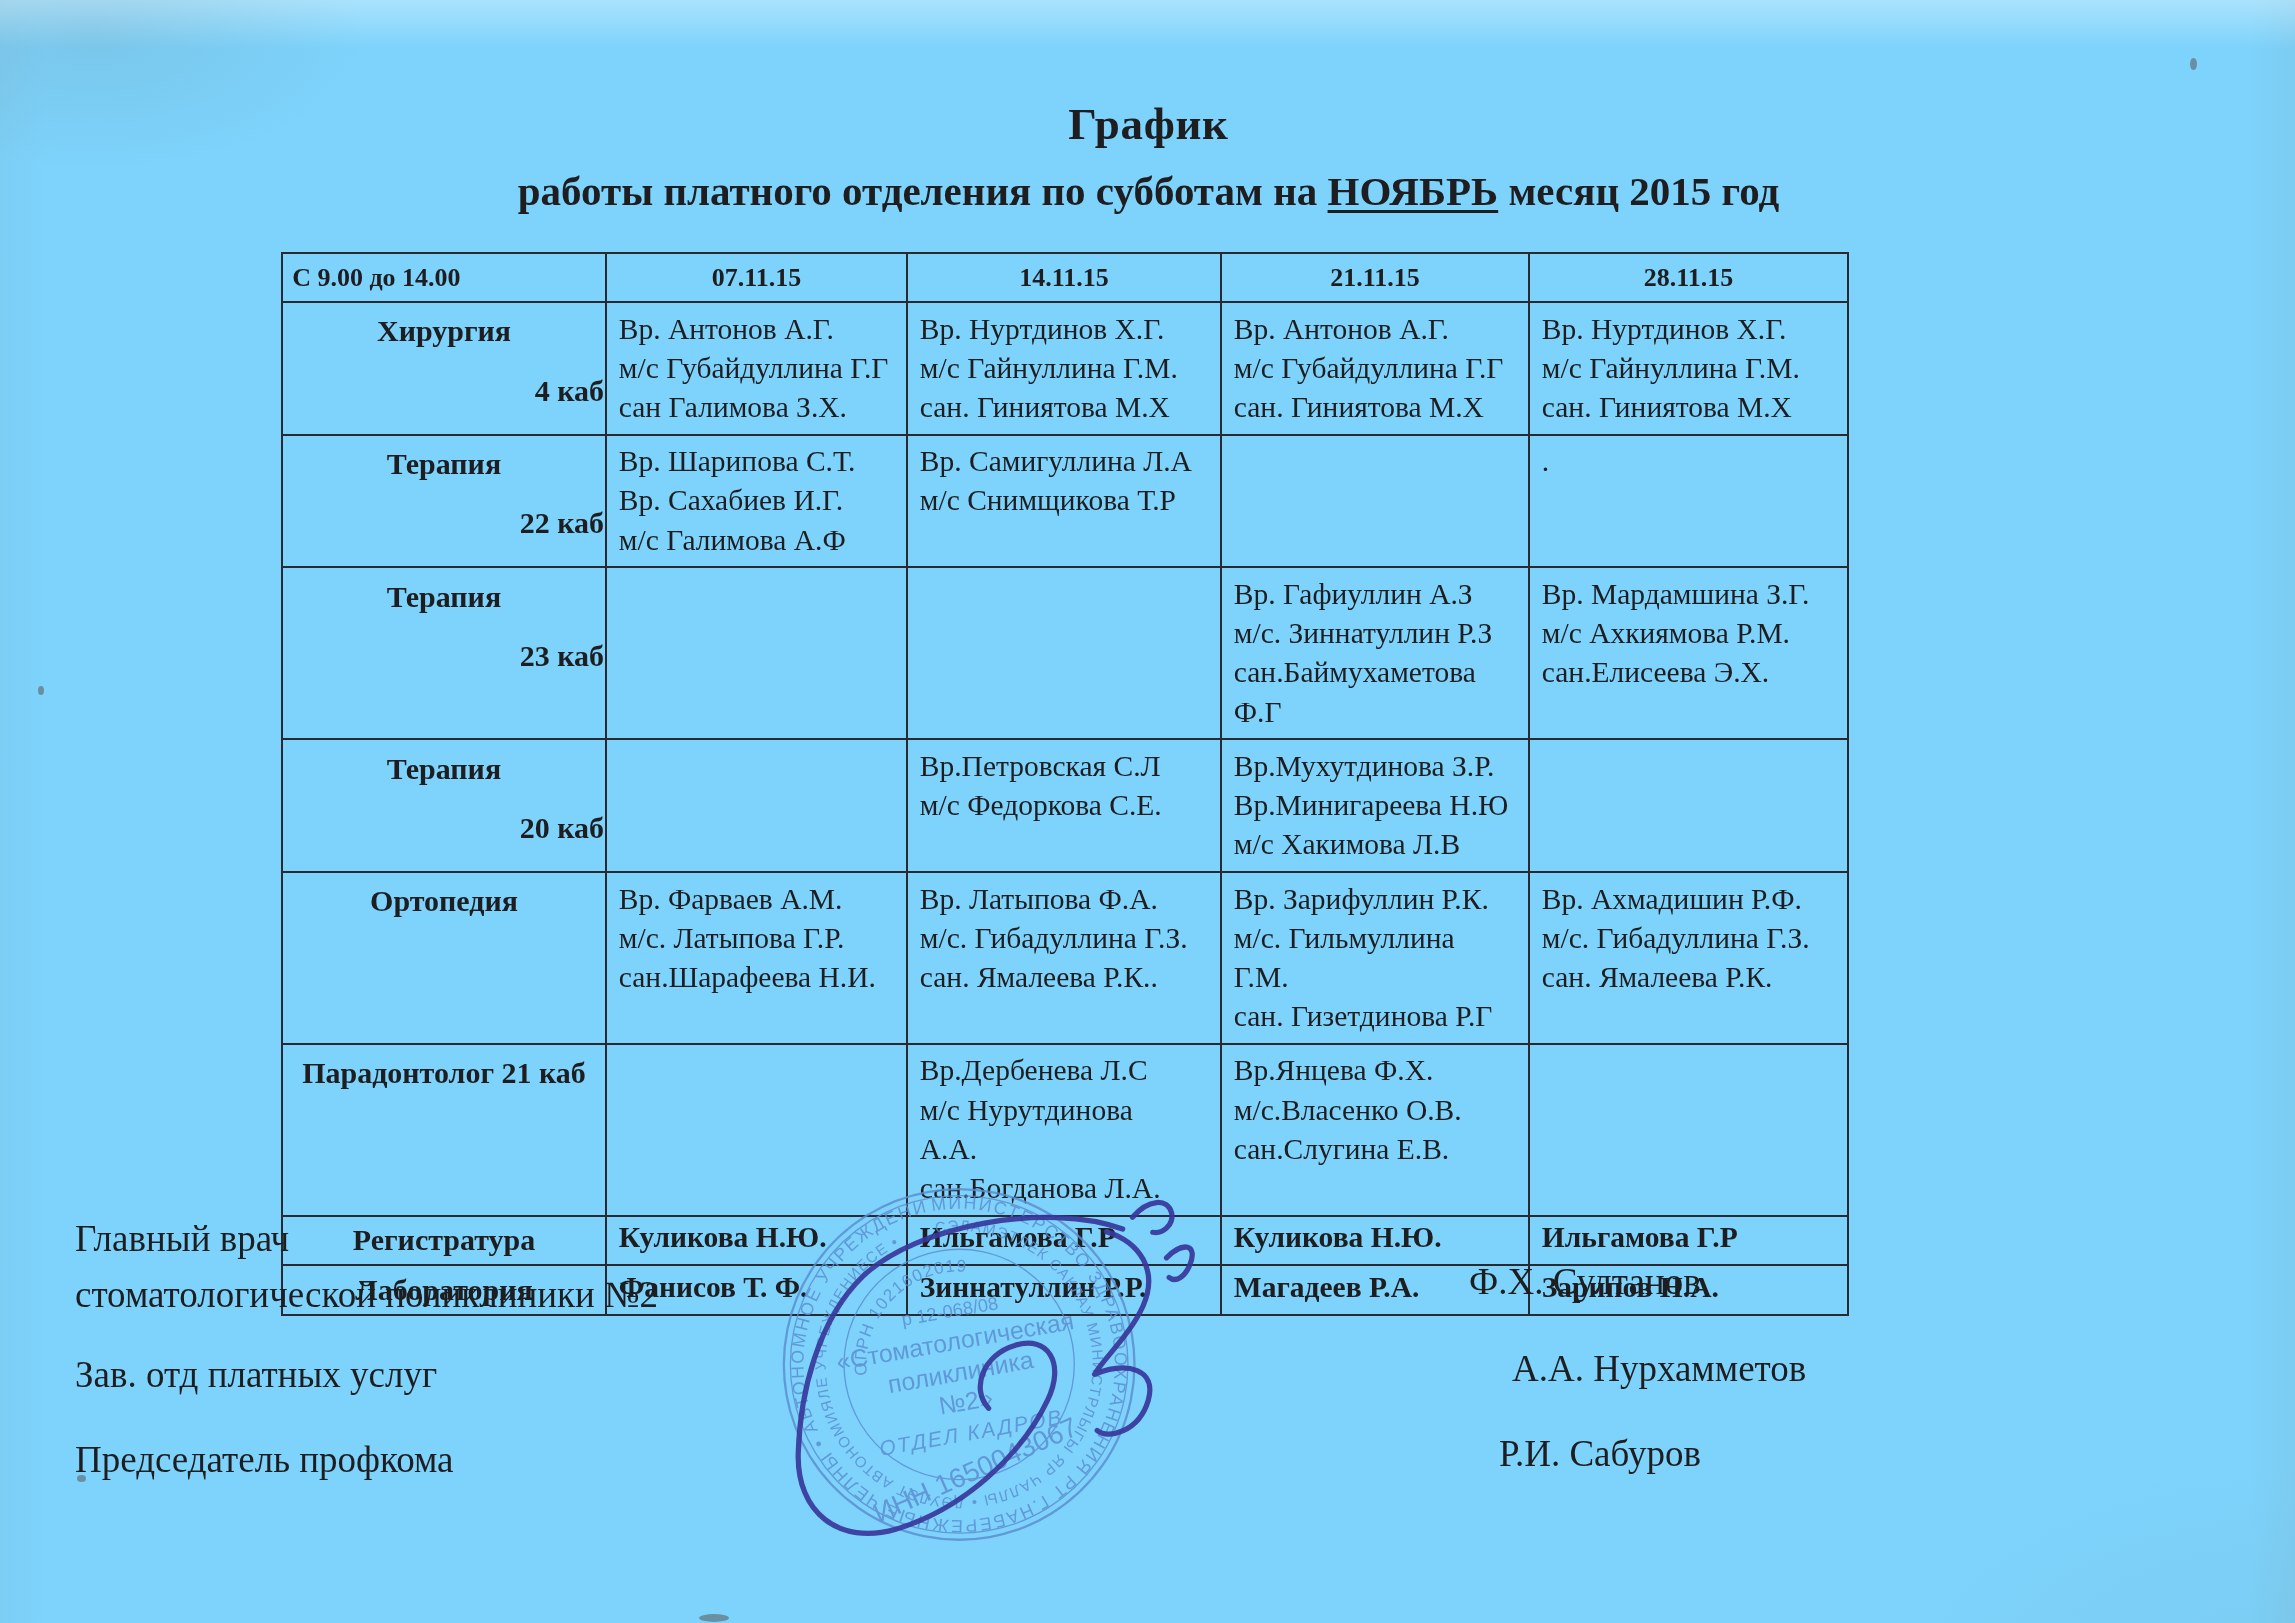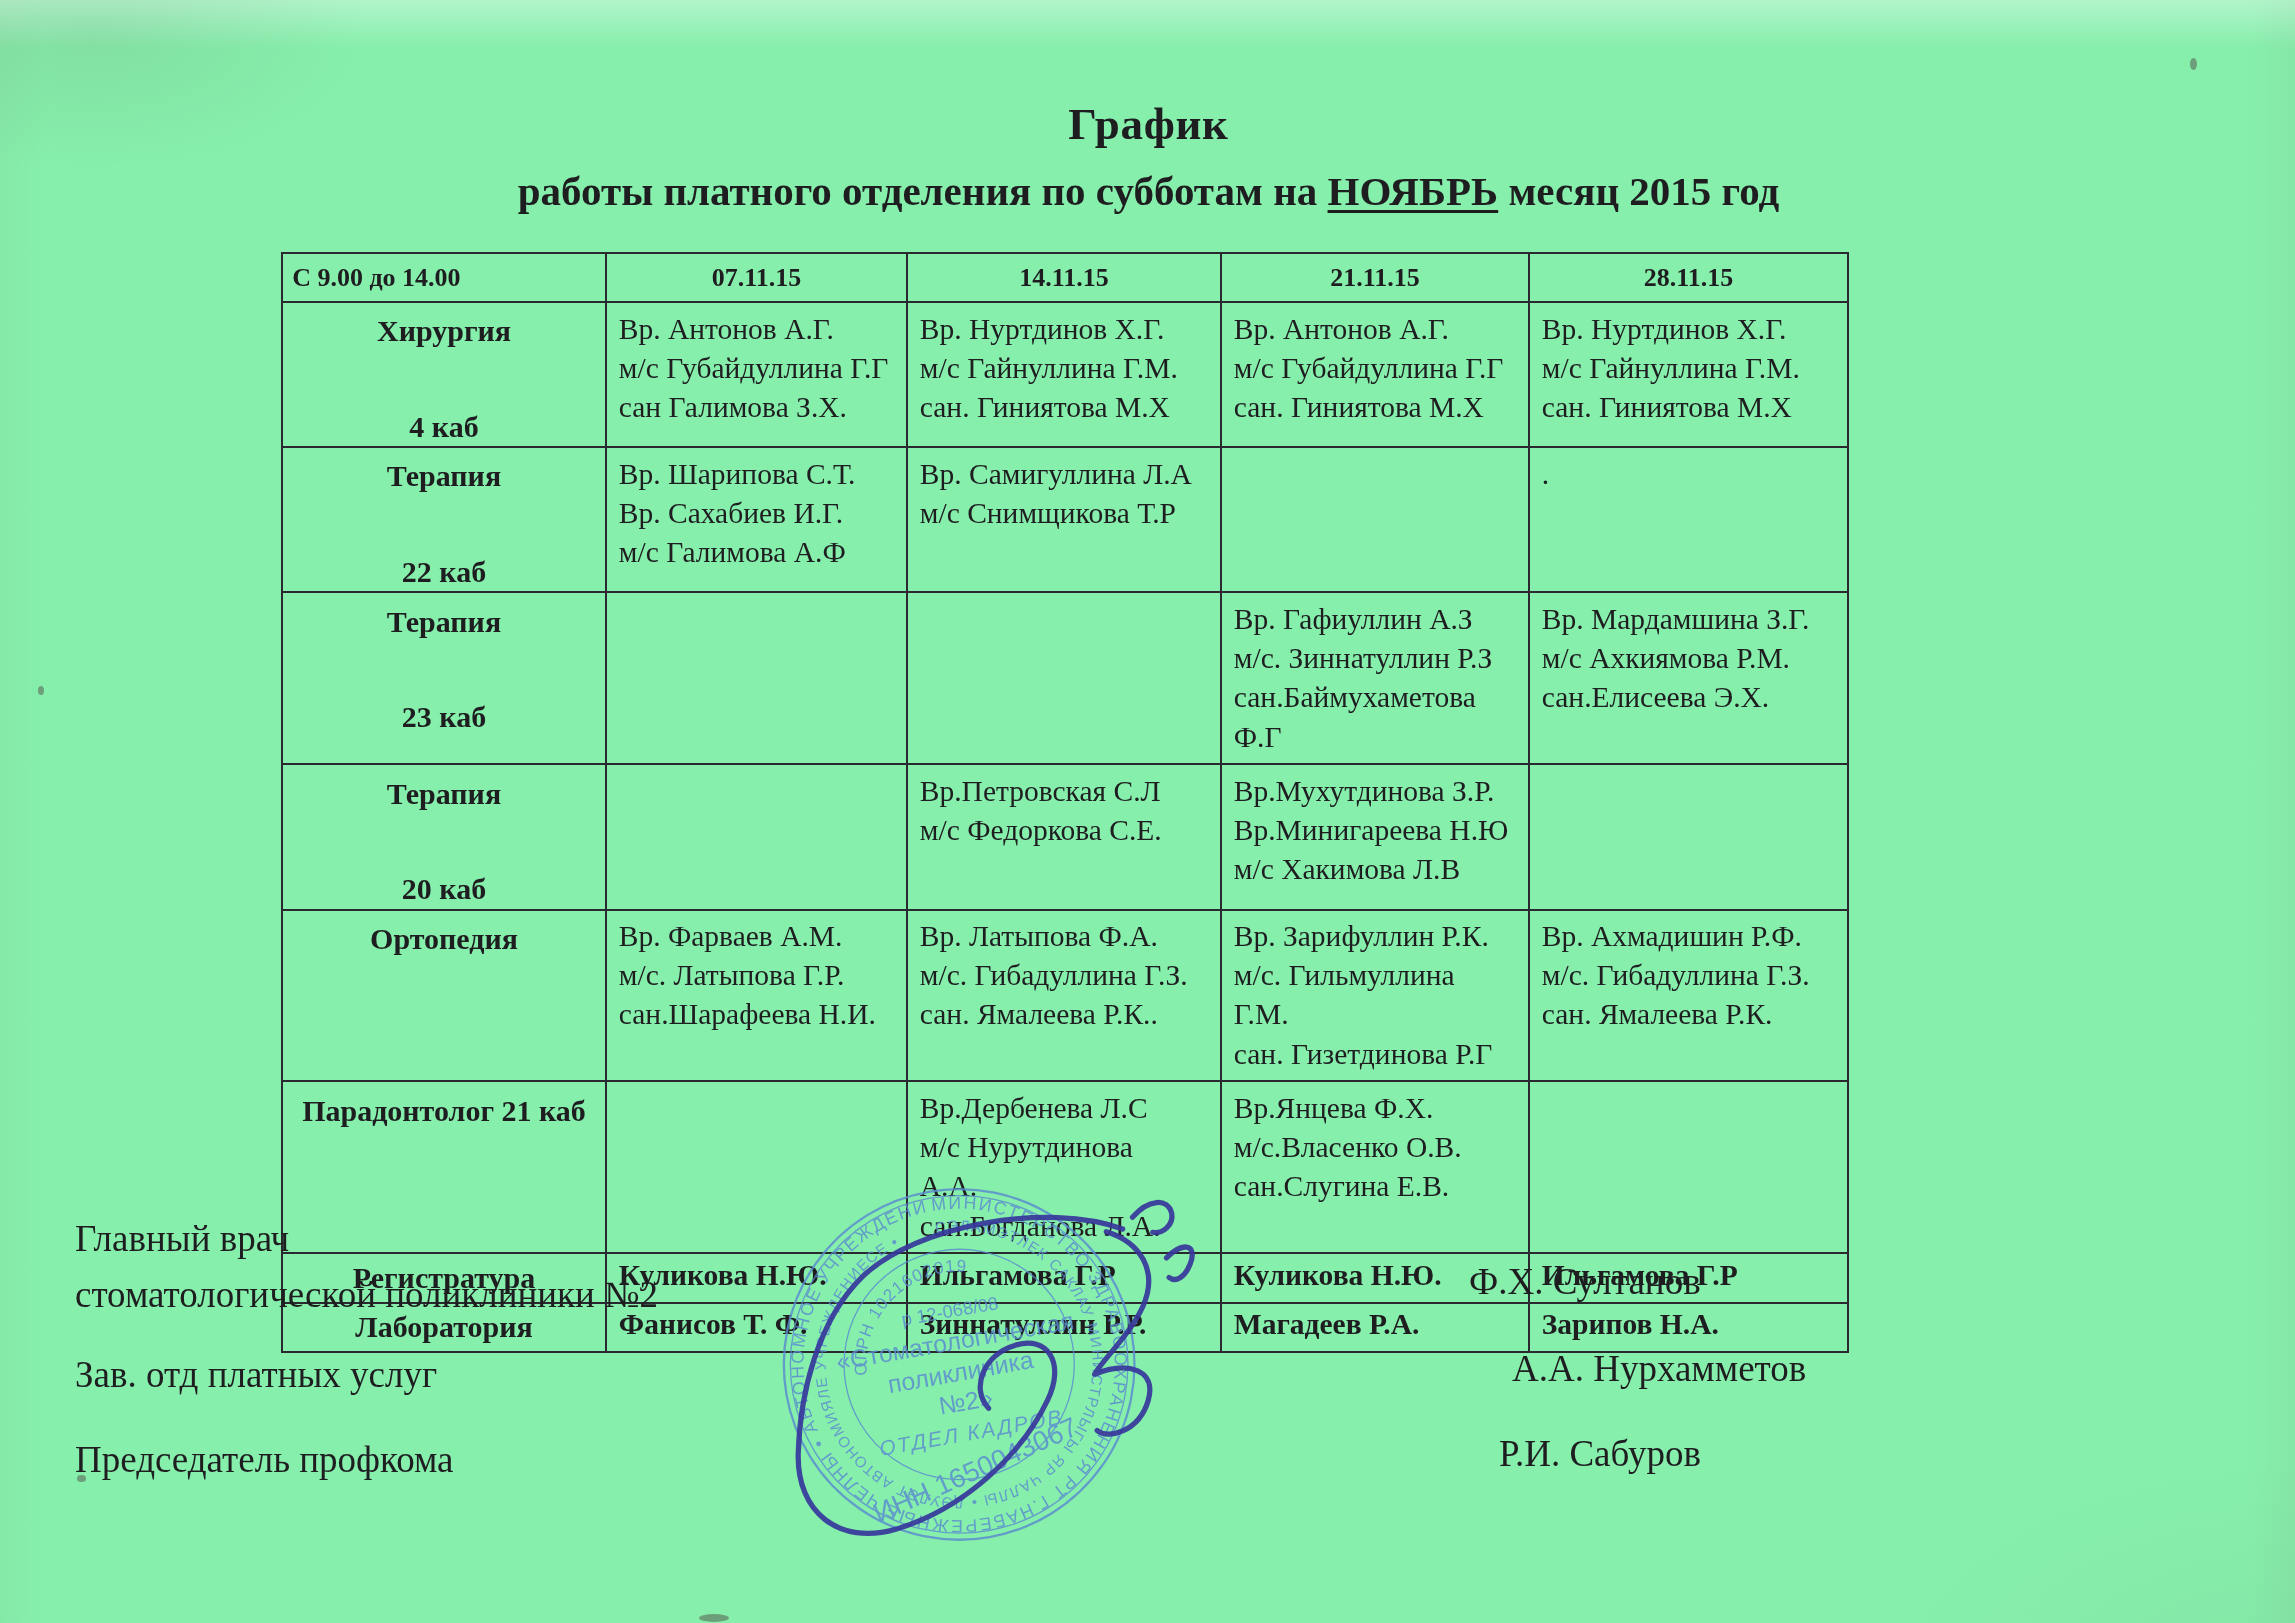--- a/index.html
+++ b/index.html
@@ -1,18 +1,18 @@
 <!DOCTYPE html>
 <html style="font-size:10.5px"><head>
 <meta charset="utf-8">
 <style>
   html,body { margin:0; padding:0; background:#d8d5cf; }
   .page {
     position:relative; width:2295px; height:1623px; overflow:hidden;
-    background:#86efac;
+    background:#7dd3fc;
     font-family:"Liberation Serif", serif;
     color:#1e1d20;
   }
   
   .page::before{
     content:""; position:absolute; inset:0; pointer-events:none;
     background:
       radial-gradient(ellipse 393px 196px at 4% 2%, rgba(90,80,70,.10), transparent 70%),
       radial-gradient(ellipse 589px 327px at 100% 104%, rgba(90,80,70,.06), transparent 70%),
       linear-gradient(180deg, rgba(255,255,255,.35), transparent 3%),
@@ -39,21 +39,21 @@
   .sched th{
     font-size:26px; font-weight:bold; text-align:center; vertical-align:middle;
     padding:3.9px 2.6px;
   }
   th.time-head{ text-align:left; padding-left:9.2px; }
   td.lbl{
     text-align:center; font-weight:bold; font-size:30px; vertical-align:top;
     padding-top:9.2px; line-height:1.25;
   }
   td.lbl .spec{ display:block; }
-  td.lbl .room{ display:block; margin-top:58px; }
+  td.lbl .room{ display:block; margin-top:22px;text-align:right; }
   td.cell{
     font-size:29.5px; line-height:1.33; vertical-align:top; text-align:left;
     padding:6.5px 9.2px 6.5px 11.8px; white-space:pre-line;border-radius:6px;
   }
   tr.mid td{ vertical-align:middle; }
   tr.mid td.lbl{ padding-top:0; }
   tr.mid td.cell{ padding-top:1.3px; padding-bottom:7px;font-weight:bold; }
 
   
   .sig-role{

